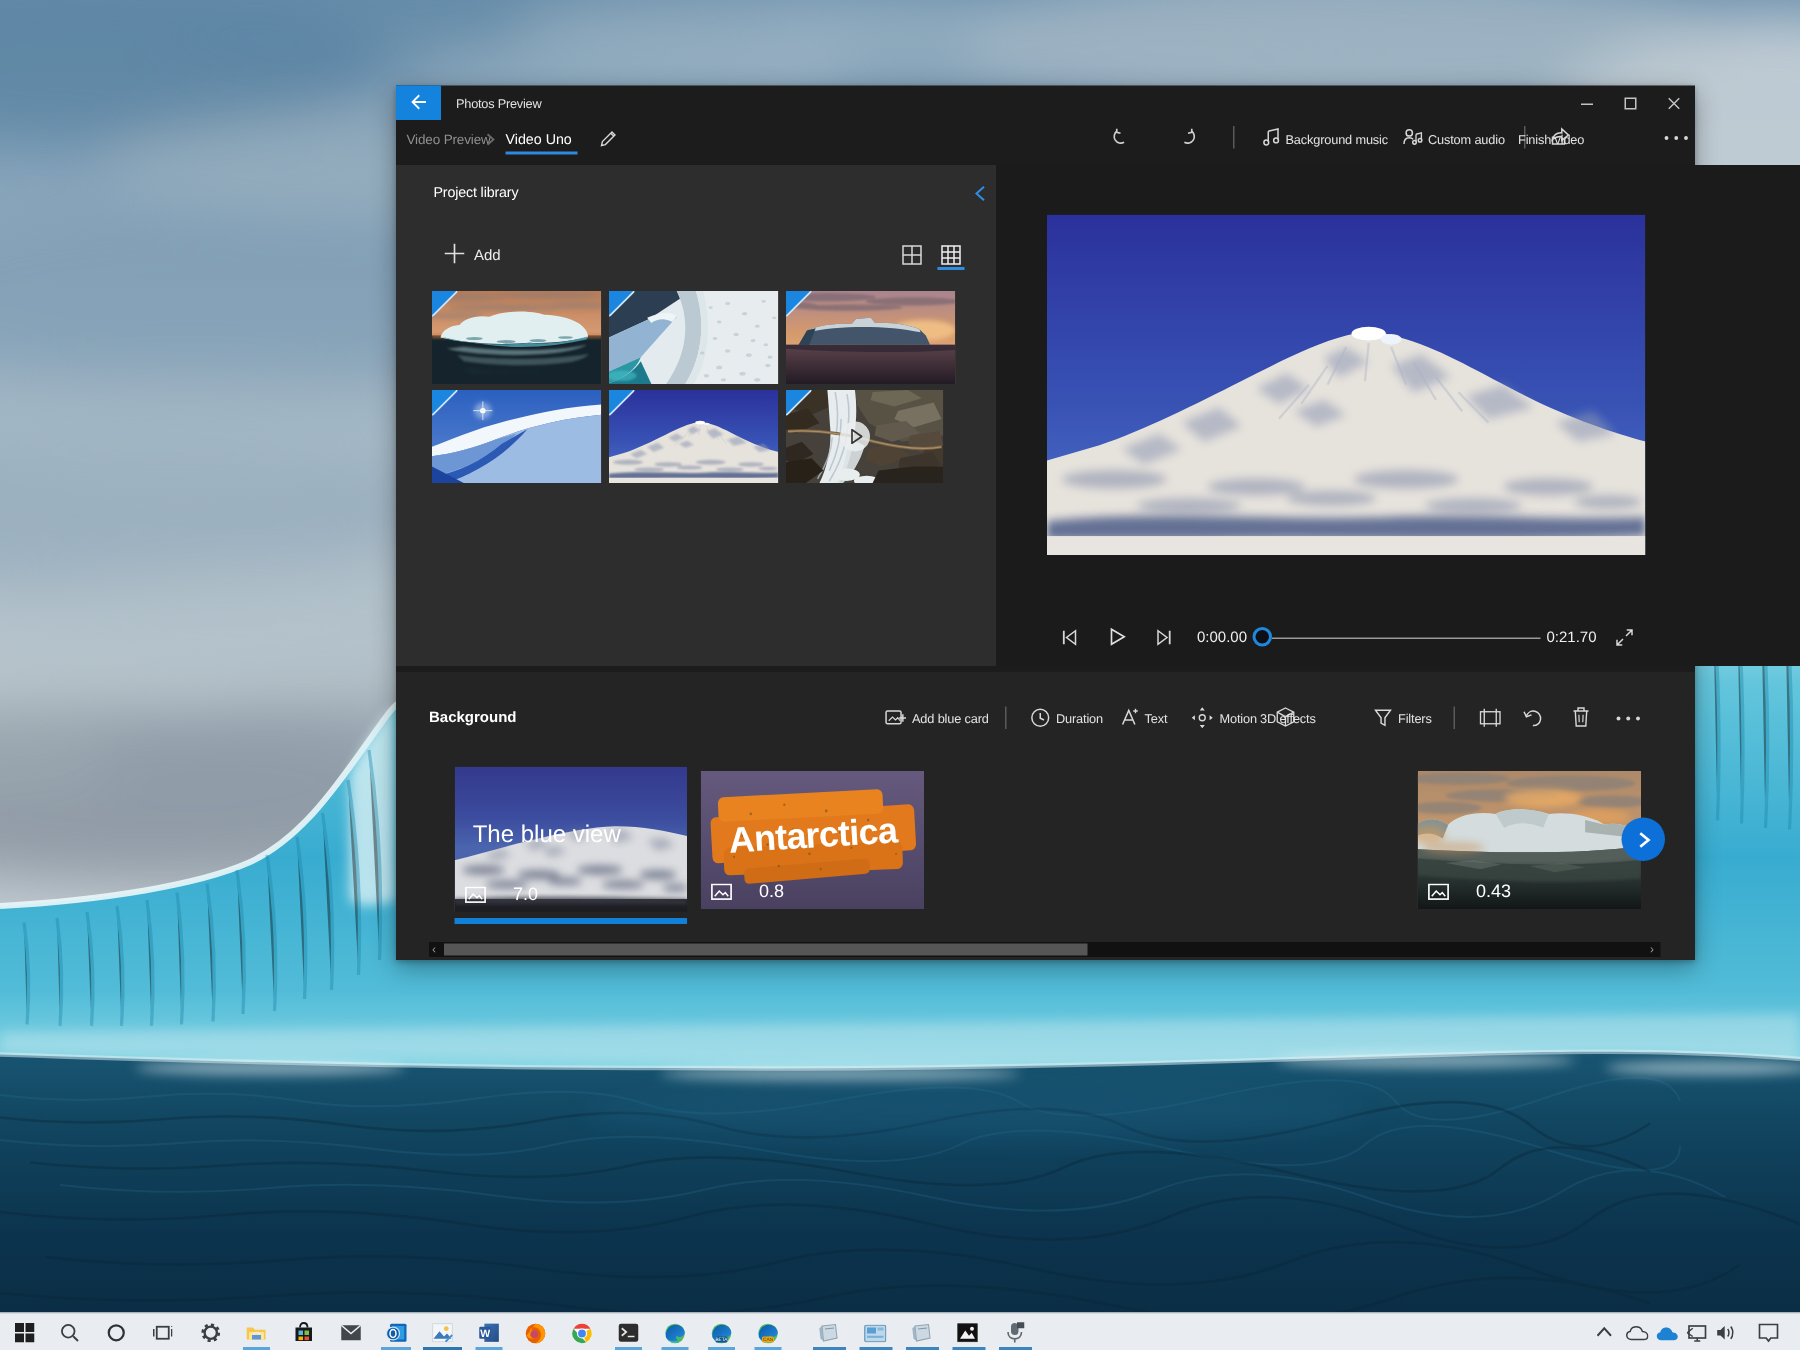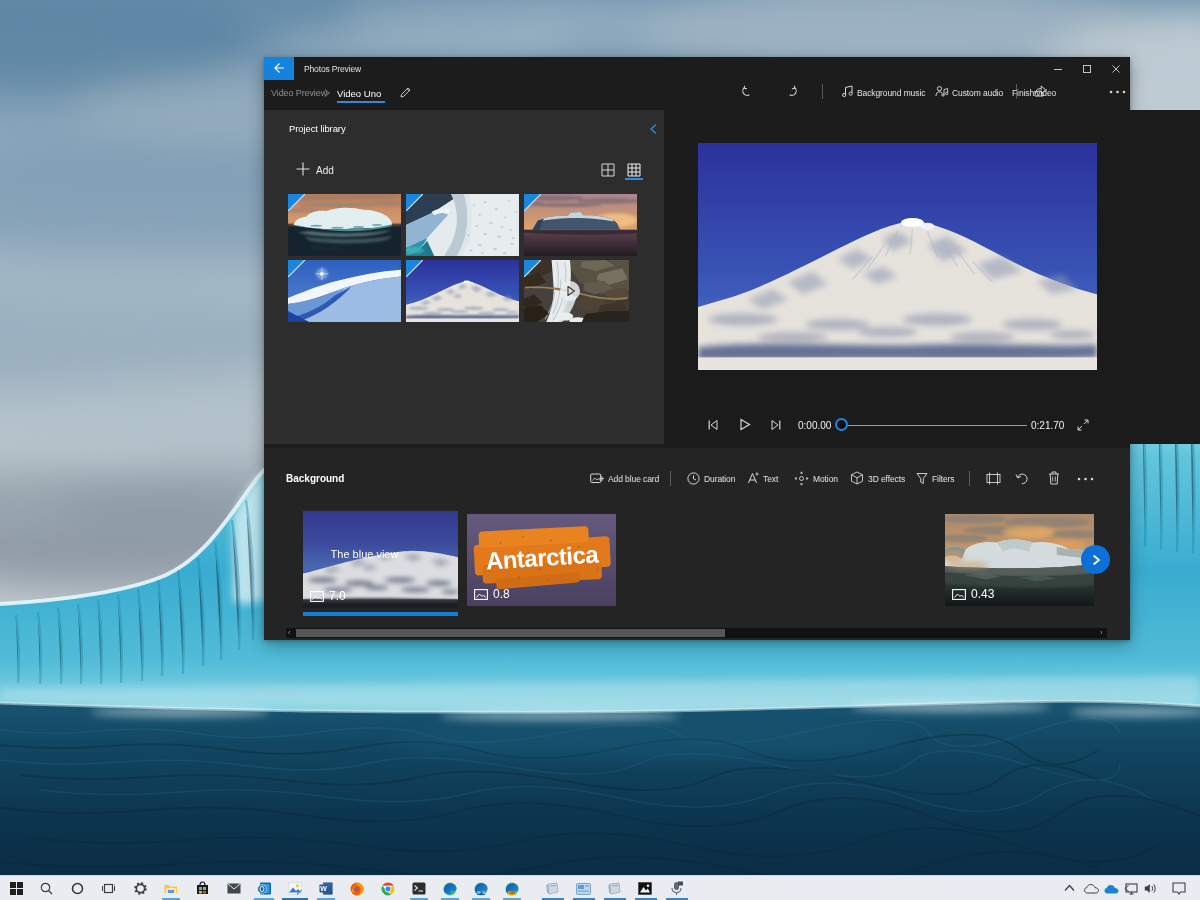--- a/index.html
+++ b/index.html
@@ -10,21 +10,21 @@
 .capbtn{top:0;width:29px;height:23px;color:#c8c8c8;}
 #crumbs{left:7px;top:31px;font-size:9px;letter-spacing:-0.1px;color:#8f8f8f;}
 #vuno{left:73px;top:31px;font-size:9.5px;color:#fff;}
 #vunoline{left:73px;top:44px;width:48px;height:2px;background:#2e8adf;}
 #leftpanel{left:0;top:53px;width:400px;height:334px;background:#2d2d2d;}
 #rightpanel{left:400px;top:53px;width:544px;height:334px;background:#1b1b1b;}
 #storyb{left:0;top:391px;width:866px;height:192px;background:#242424;}
 .thumb{width:113px;height:62px;overflow:hidden;}
 .corner{left:0;top:0;}
 .clip{overflow:hidden;}
-.cliplabel{left:7px;bottom:5px;color:#fff;font-size:12px;display:flex;align-items:center;gap:5px;text-align:center;}
+.cliplabel{left:7px;bottom:5px;color:#fff;font-size:12px;display:flex;align-items:center;gap:18px;text-align:center;}
 .tlabel{color:#e3e3e3;font-size:8.5px;letter-spacing:-0.1px;}
 svg{display:block;}
 </style></head>
 <body>
 <svg width="0" height="0" style="position:absolute">
 <defs>
 <linearGradient id="g-erebsky" x1="0" y1="0" x2="0" y2="1">
  <stop offset="0" stop-color="#2b319c"></stop>
         <stop offset="0.55" stop-color="#3852b4"></stop>
         <stop offset="1" stop-color="#4f74cc"></stop>
@@ -601,21 +601,21 @@
     <div class="abs tlabel" style="left:499px;top:26px">Text</div>
     <svg class="abs" style="left:530px;top:23px" width="15" height="15" viewBox="0 0 15 15">
         <circle cx="7.5" cy="7.5" r="2" fill="none" stroke="#d8d8d8" stroke-width="0.9"></circle>
         <path d="M7.5 0.5 L5.8 2.6 L9.2 2.6 Z M7.5 14.5 L5.8 12.4 L9.2 12.4 Z M0.5 7.5 L2.6 5.8 L2.6 9.2 Z M14.5 7.5 L12.4 5.8 L12.4 9.2 Z" fill="#d8d8d8"></path>
       </svg>
     <div class="abs tlabel" style="left:549px;top:26px">Motion</div>
     <svg class="abs" style="left:586px;top:23px" width="14" height="14" viewBox="0 0 14 14">
         <path d="M7 1 L12.5 3.8 L12.5 10.2 L7 13 L1.5 10.2 L1.5 3.8 Z" fill="none" stroke="#d8d8d8" stroke-width="0.9"></path>
         <path d="M1.5 3.8 L7 6.8 L12.5 3.8 M7 6.8 L7 13" fill="none" stroke="#d8d8d8" stroke-width="0.9"></path>
       </svg>
-    <div class="abs tlabel" style="left:604px;top:26px">3D effects</div>
+    <div class="abs tlabel" style="left:576px;top:26px">3D effects</div>
     <svg class="abs" style="left:652px;top:24px" width="12" height="13" viewBox="0 0 12 13">
         <path d="M1 1.5 L11 1.5 L7.3 6.5 L7.3 11.5 L4.7 10 L4.7 6.5 Z" fill="none" stroke="#d8d8d8" stroke-width="0.95"></path>
       </svg>
     <div class="abs tlabel" style="left:668px;top:26px">Filters</div>
     <div class="abs" style="left:705px;top:23px;width:1px;height:15px;background:#5a5a5a"></div>
     <svg class="abs" style="left:722px;top:24px" width="15" height="13" viewBox="0 0 15 13">
         <rect x="1" y="2.5" width="13" height="8" fill="none" stroke="#d8d8d8" stroke-width="0.9"></rect>
         <path d="M3.5 0.5 L3.5 12.5 M11.5 0.5 L11.5 12.5" stroke="#d8d8d8" stroke-width="0.9"></path>
       </svg>
     <svg class="abs" style="left:751px;top:24px" width="14" height="13" viewBox="0 0 14 13">
@@ -628,21 +628,21 @@
       </svg>
     <svg class="abs" style="left:813px;top:29px" width="17" height="4" viewBox="0 0 17 4">
         <circle cx="2" cy="2" r="1.3" fill="#d6d6d6"></circle>
         <circle cx="8.5" cy="2" r="1.3" fill="#d6d6d6"></circle>
         <circle cx="15" cy="2" r="1.3" fill="#d6d6d6"></circle>
       </svg>
     <div class="clip abs" style="left:39px;top:63px;width:155px;height:97px">
       <svg width="155" height="97" viewBox="0 0 155 97" preserveAspectRatio="none">
           <use href="#sc-bluev" width="155" height="97"></use>
         </svg>
-      <div class="abs" style="left:0;top:37px;width:123px;text-align:center;font-size:11px;color:#fff">The blue view</div>
+      <div class="abs" style="left:0;top:37px;width:123px;text-align:center;font-size:16px;color:#fff">The blue view</div>
       <div class="cliplabel abs">
           <svg width="14" height="11" viewBox="0 0 14 11">
             <rect x="0.6" y="0.6" width="12.8" height="9.8" fill="none" stroke="#fff" stroke-width="1.1"></rect>
             <path d="M2.5 8.5 L5.5 5 L8 7.5 L9.5 6 L11.5 8.5" fill="none" stroke="#fff" stroke-width="1"></path>
           </svg>
           <span>7.0</span>
         </div>
     </div>
     <div class="abs" style="left:39px;top:164px;width:155px;height:4px;background:#1080d8"></div>
     <div class="clip abs" style="left:203px;top:66px;width:149px;height:92px">

